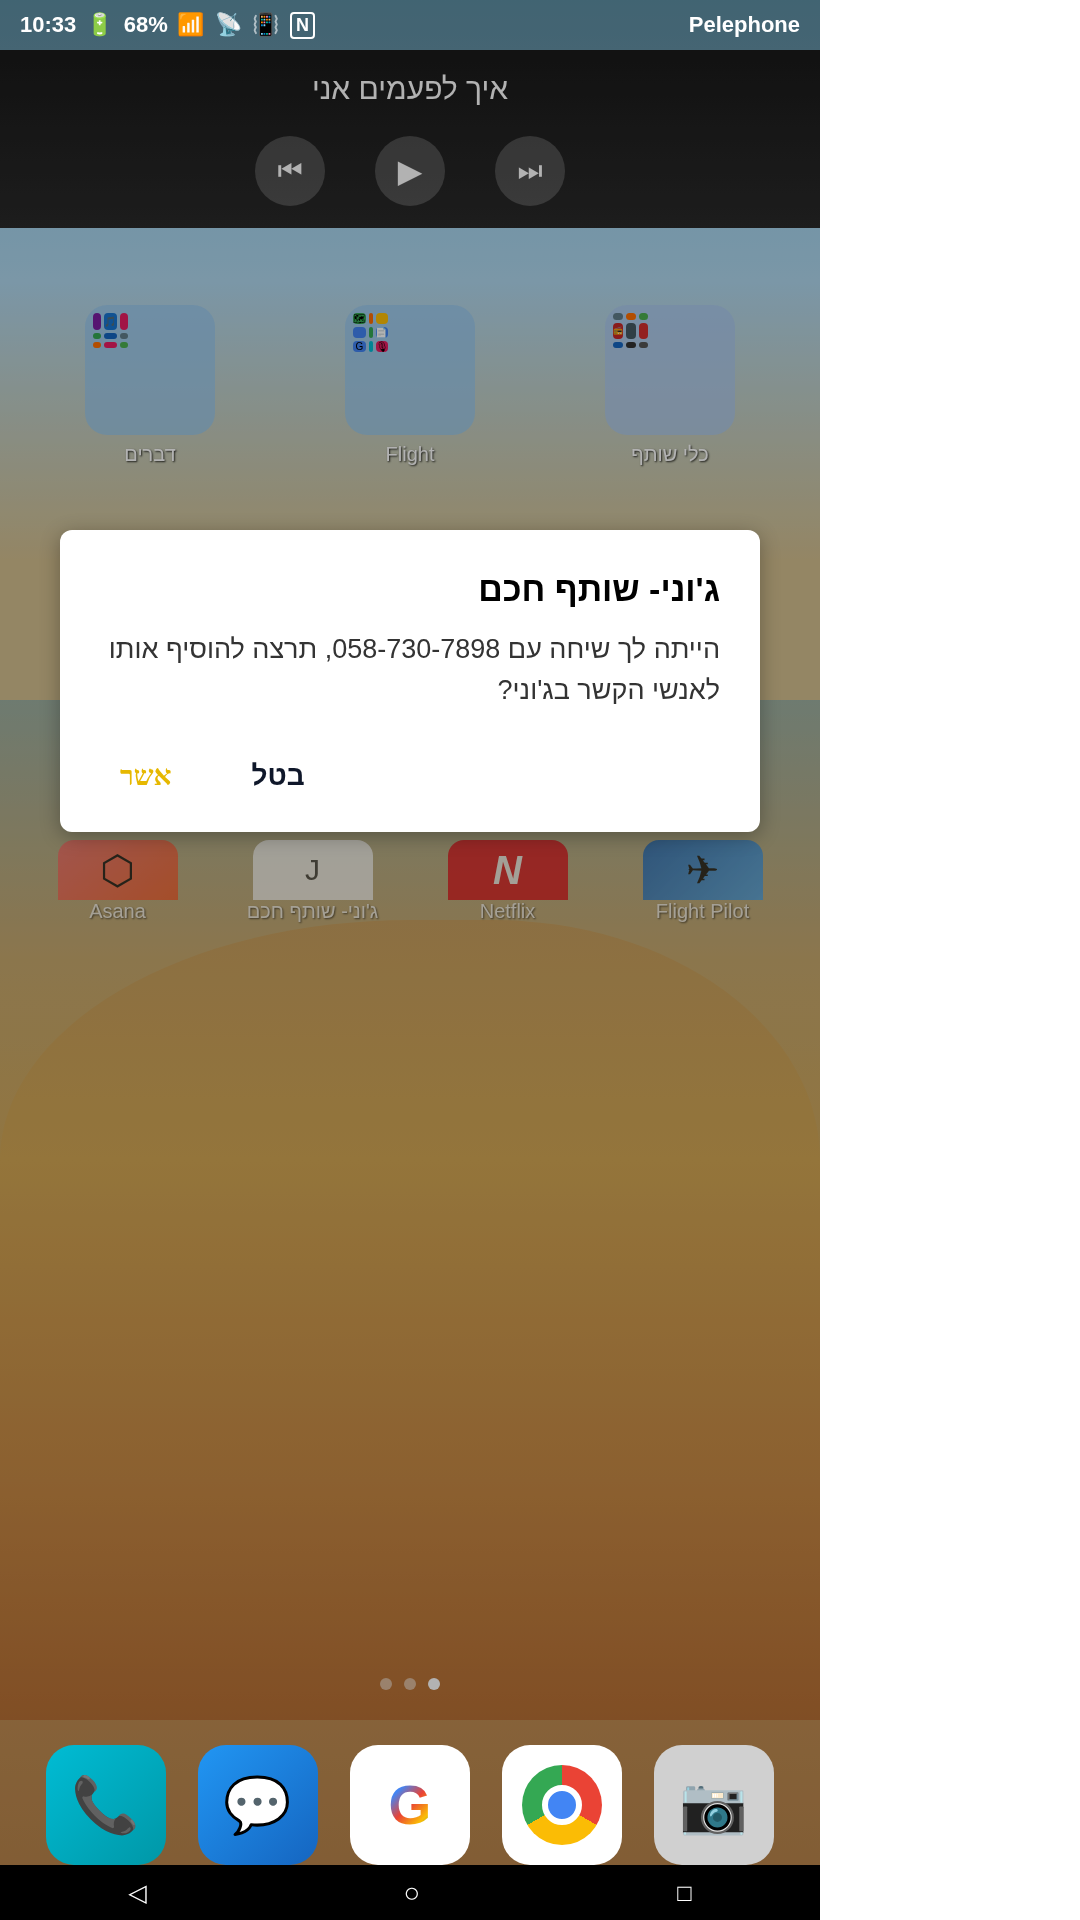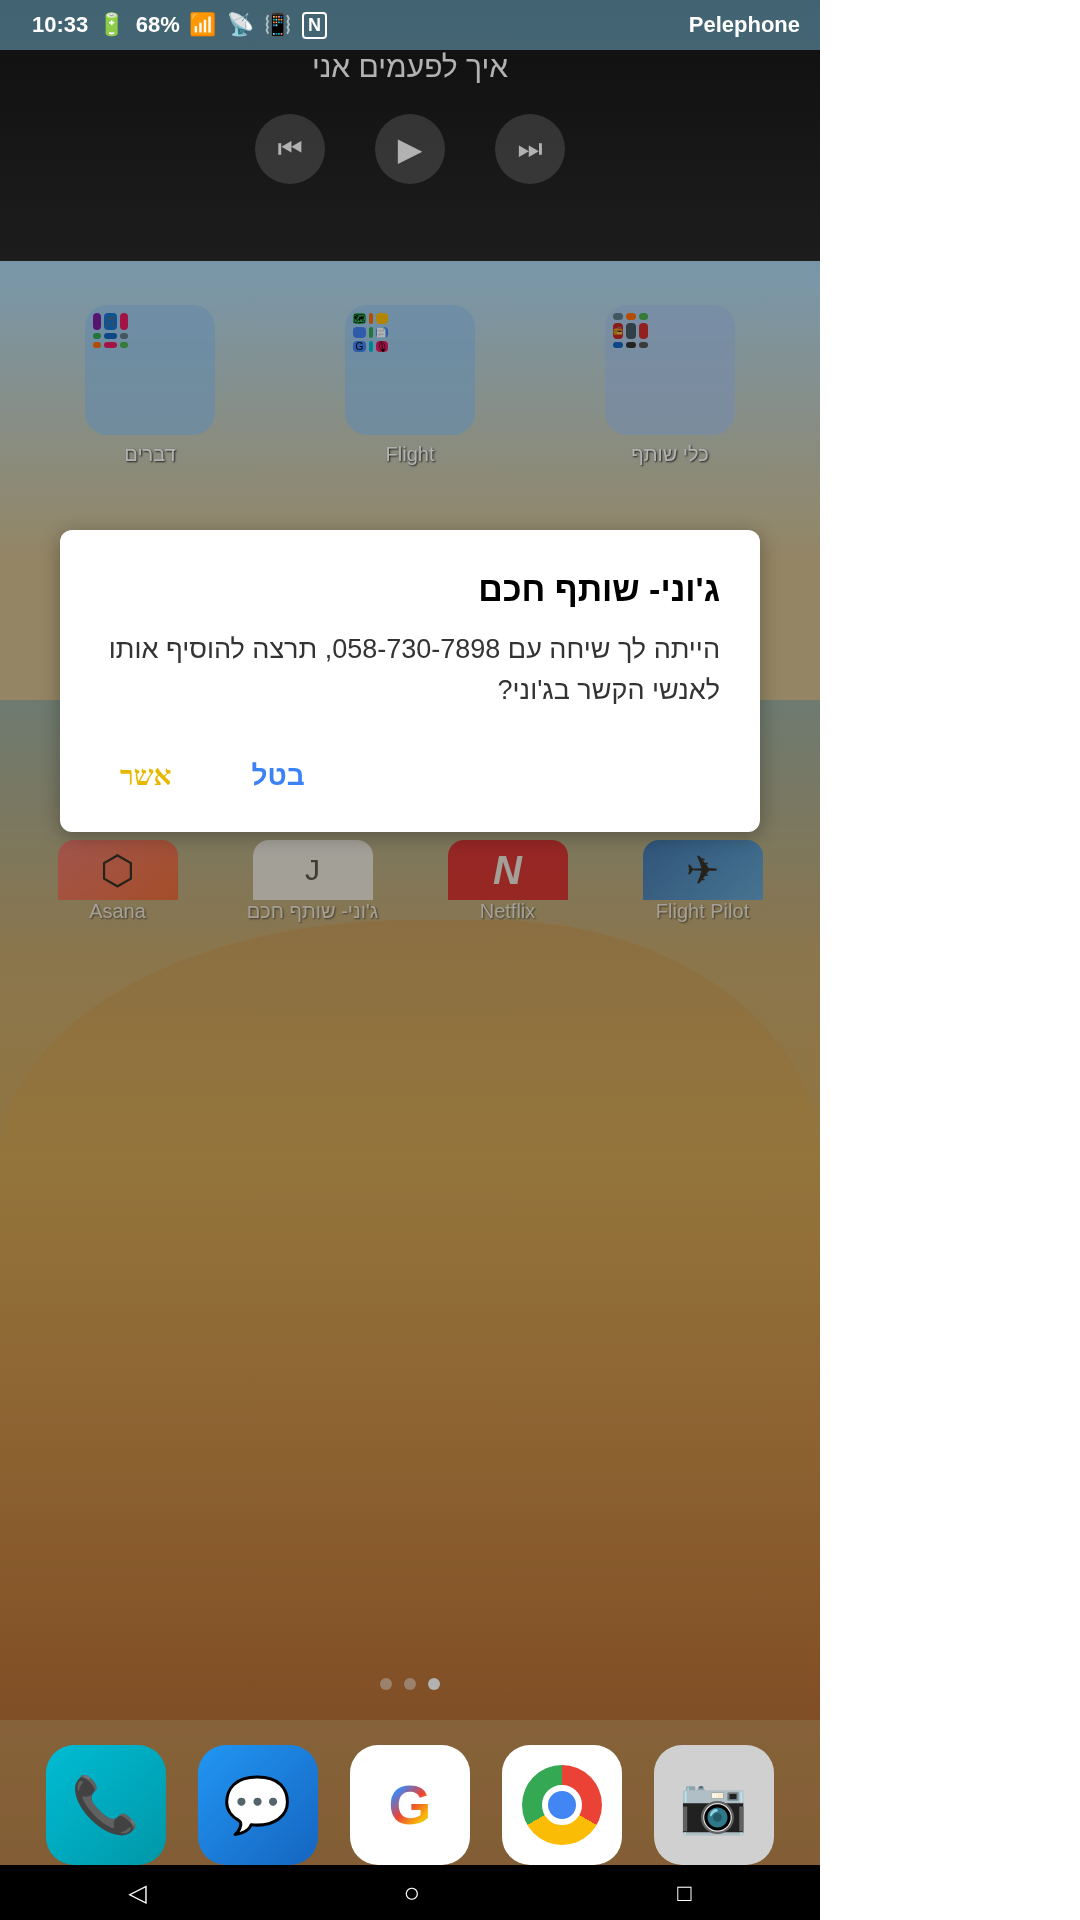--- a/index.html
+++ b/index.html
@@ -58,38 +58,38 @@
       z-index: 100;
       color: white;
       font-size: 22px;
       font-weight: bold;
     }
 
     .status-left {
       display: flex;
       align-items: center;
       gap: 10px;
-      margin-left: 12px;
     }
 
     .status-right {
       display: flex;
       align-items: center;
       gap: 8px;
     }
 
     
     .media-player {
       position: absolute;
       top: 50px; left: 0; right: 0;
-      height: 211px;
+      height: 178px;
       background: linear-gradient(180deg, #1a1a1a 0%, #2a2a2a 100%);
       display: flex;
       flex-direction: column;
       align-items: center;
+      justify-content: center;
       z-index: 10;
     }
 
     .media-title {
       color: white;
       font-size: 30px;
       margin-bottom: 30px;
       direction: rtl;
     }
 
@@ -249,21 +249,21 @@
     .dialog-btn {
       font-size: 28px;
       font-weight: bold;
       background: none;
       border: none;
       cursor: pointer;
       padding: 10px 20px;
     }
 
     .btn-cancel {
-      color: #3b82f6;
+      color: #0f172a;
     }
 
     .btn-confirm {
       color: #e6b800;
       font-family: Liberation Serif, serif;
     }
 
     
     .page-dots {
       position: absolute;

